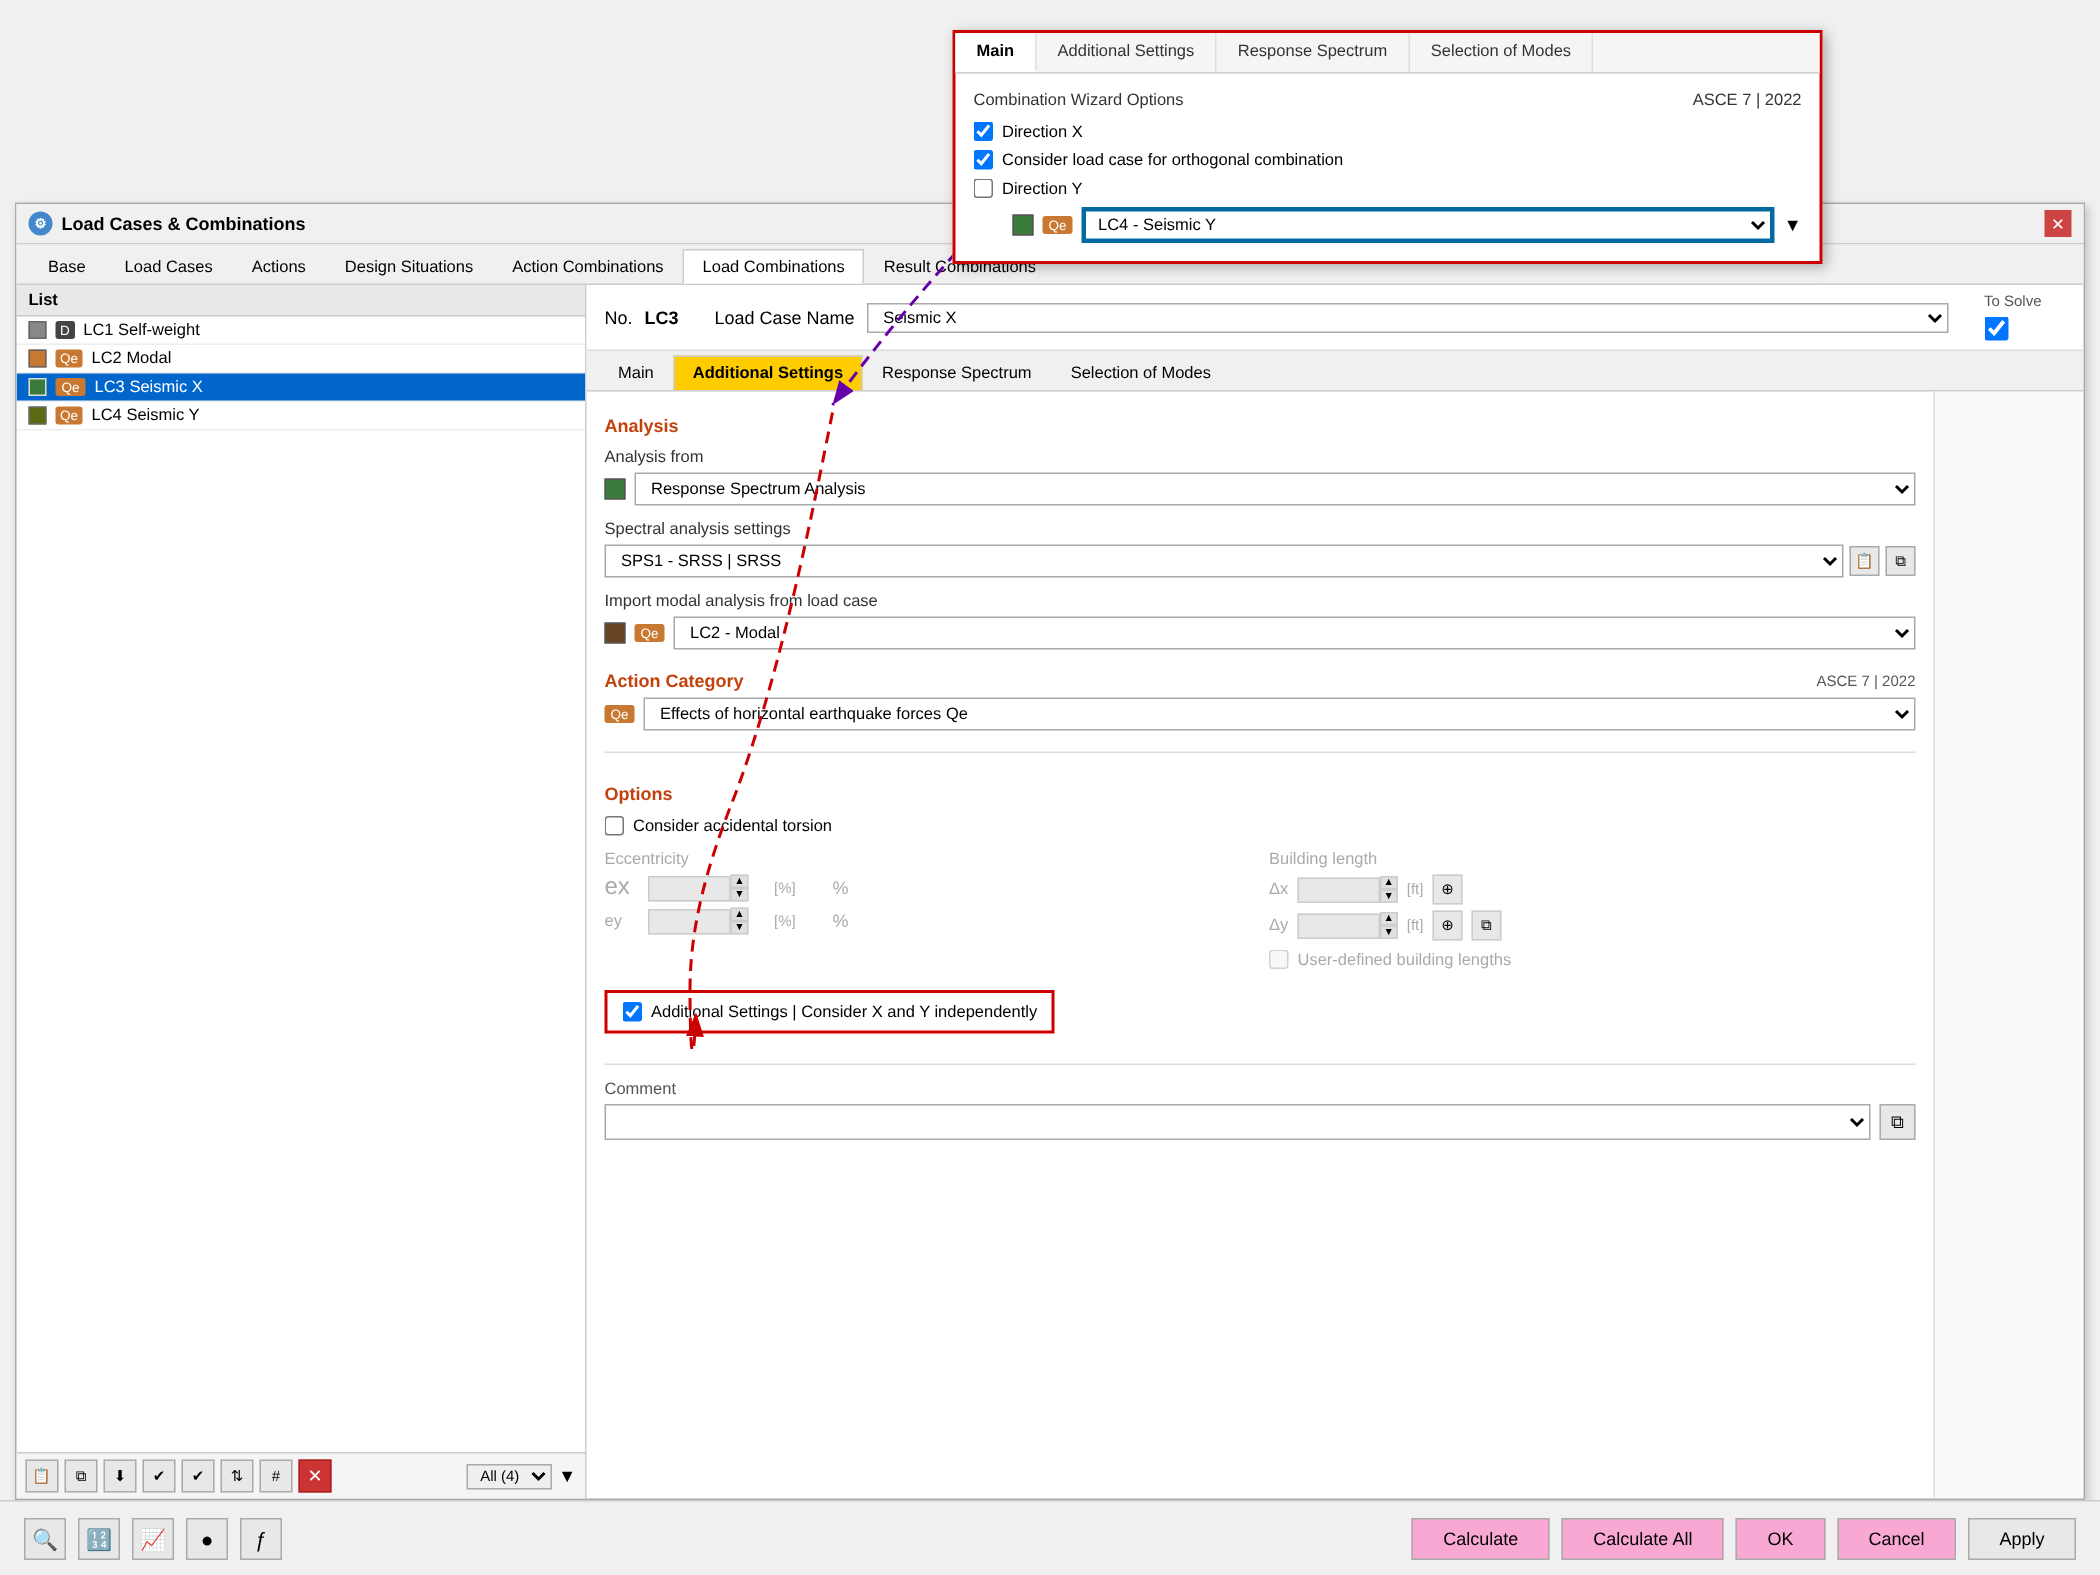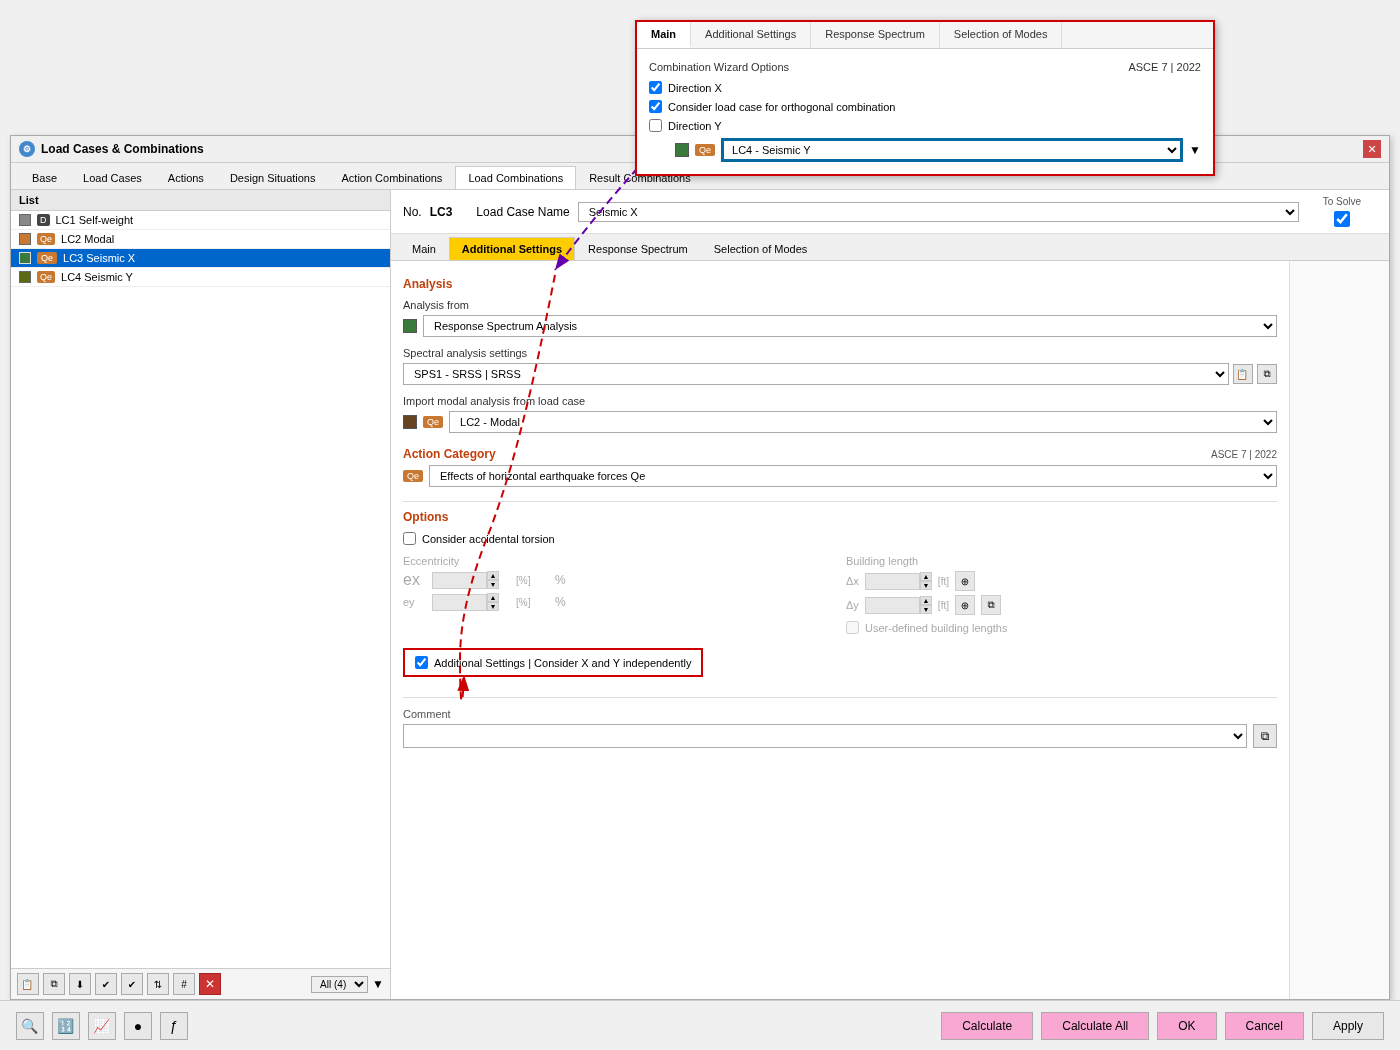--- a/index.html
+++ b/index.html
@@ -61,21 +61,21 @@
     .field-group { margin-bottom: 14px; }
     .field-label { font-size: 11px; color: #333; margin-bottom: 4px; }
     .field-row { display: flex; align-items: center; gap: 6px; }
     .field-select { border: 1px solid #aaa; padding: 3px 6px; font-size: 11px; background: white; width: 100%; }
     .color-swatch { width: 14px; height: 14px; border: 1px solid #555; flex-shrink: 0; }
     .color-swatch.green { background: #3a7a3a; }
     .color-swatch.dark-brown { background: #664422; }
     
     .two-col { display: grid; grid-template-columns: 1fr 1fr; gap: 12px; }
     
-    .options-section { border-top: 1px solid #ddd; padding-top: 4px; margin-top: 4px; }
+    .options-section { border-top: 1px solid #ddd; padding-top: 16px; margin-top: 4px; }
     
     .checkbox-label { display: flex; align-items: center; gap: 6px; font-size: 11px; }
     .checkbox-label input { width: 13px; height: 13px; }
     
     
     .highlight-box { border: 2px solid #cc0000; padding: 6px 10px; display: inline-flex; align-items: center; gap: 6px; margin-top: 10px; background: white; }
     .highlight-box input { width: 13px; height: 13px; }
     .highlight-box label { font-size: 11px; }
     
     
@@ -221,21 +221,21 @@
 
       <div class="detail-panel">
 
         <div class="lc-header-row">
           <label>No.</label>
           <span style="font-weight:bold;font-size:12px;">LC3</span>
           <label style="margin-left:16px;">Load Case Name</label>
           <select style="flex:1;border:1px solid #aaa;padding:2px 6px;font-size:11px;background:white;">
             <option>Seismic X</option>
           </select>
-          <div style="display:flex;flex-direction:column;align-items:center;padding:0 16px;">
+          <div style="display:flex;flex-direction:column;align-items:flex-start;padding:0 16px;">
             <span style="font-size:10px;color:#555;">To Solve</span>
             <input type="checkbox" checked="" style="width: 16px; height: 16px; margin-top: 4px;">
           </div>
         </div>
 
         <div class="detail-tabs">
           <div class="detail-tab">Main</div>
           <div class="detail-tab active">Additional Settings</div>
           <div class="detail-tab">Response Spectrum</div>
           <div class="detail-tab">Selection of Modes</div>

